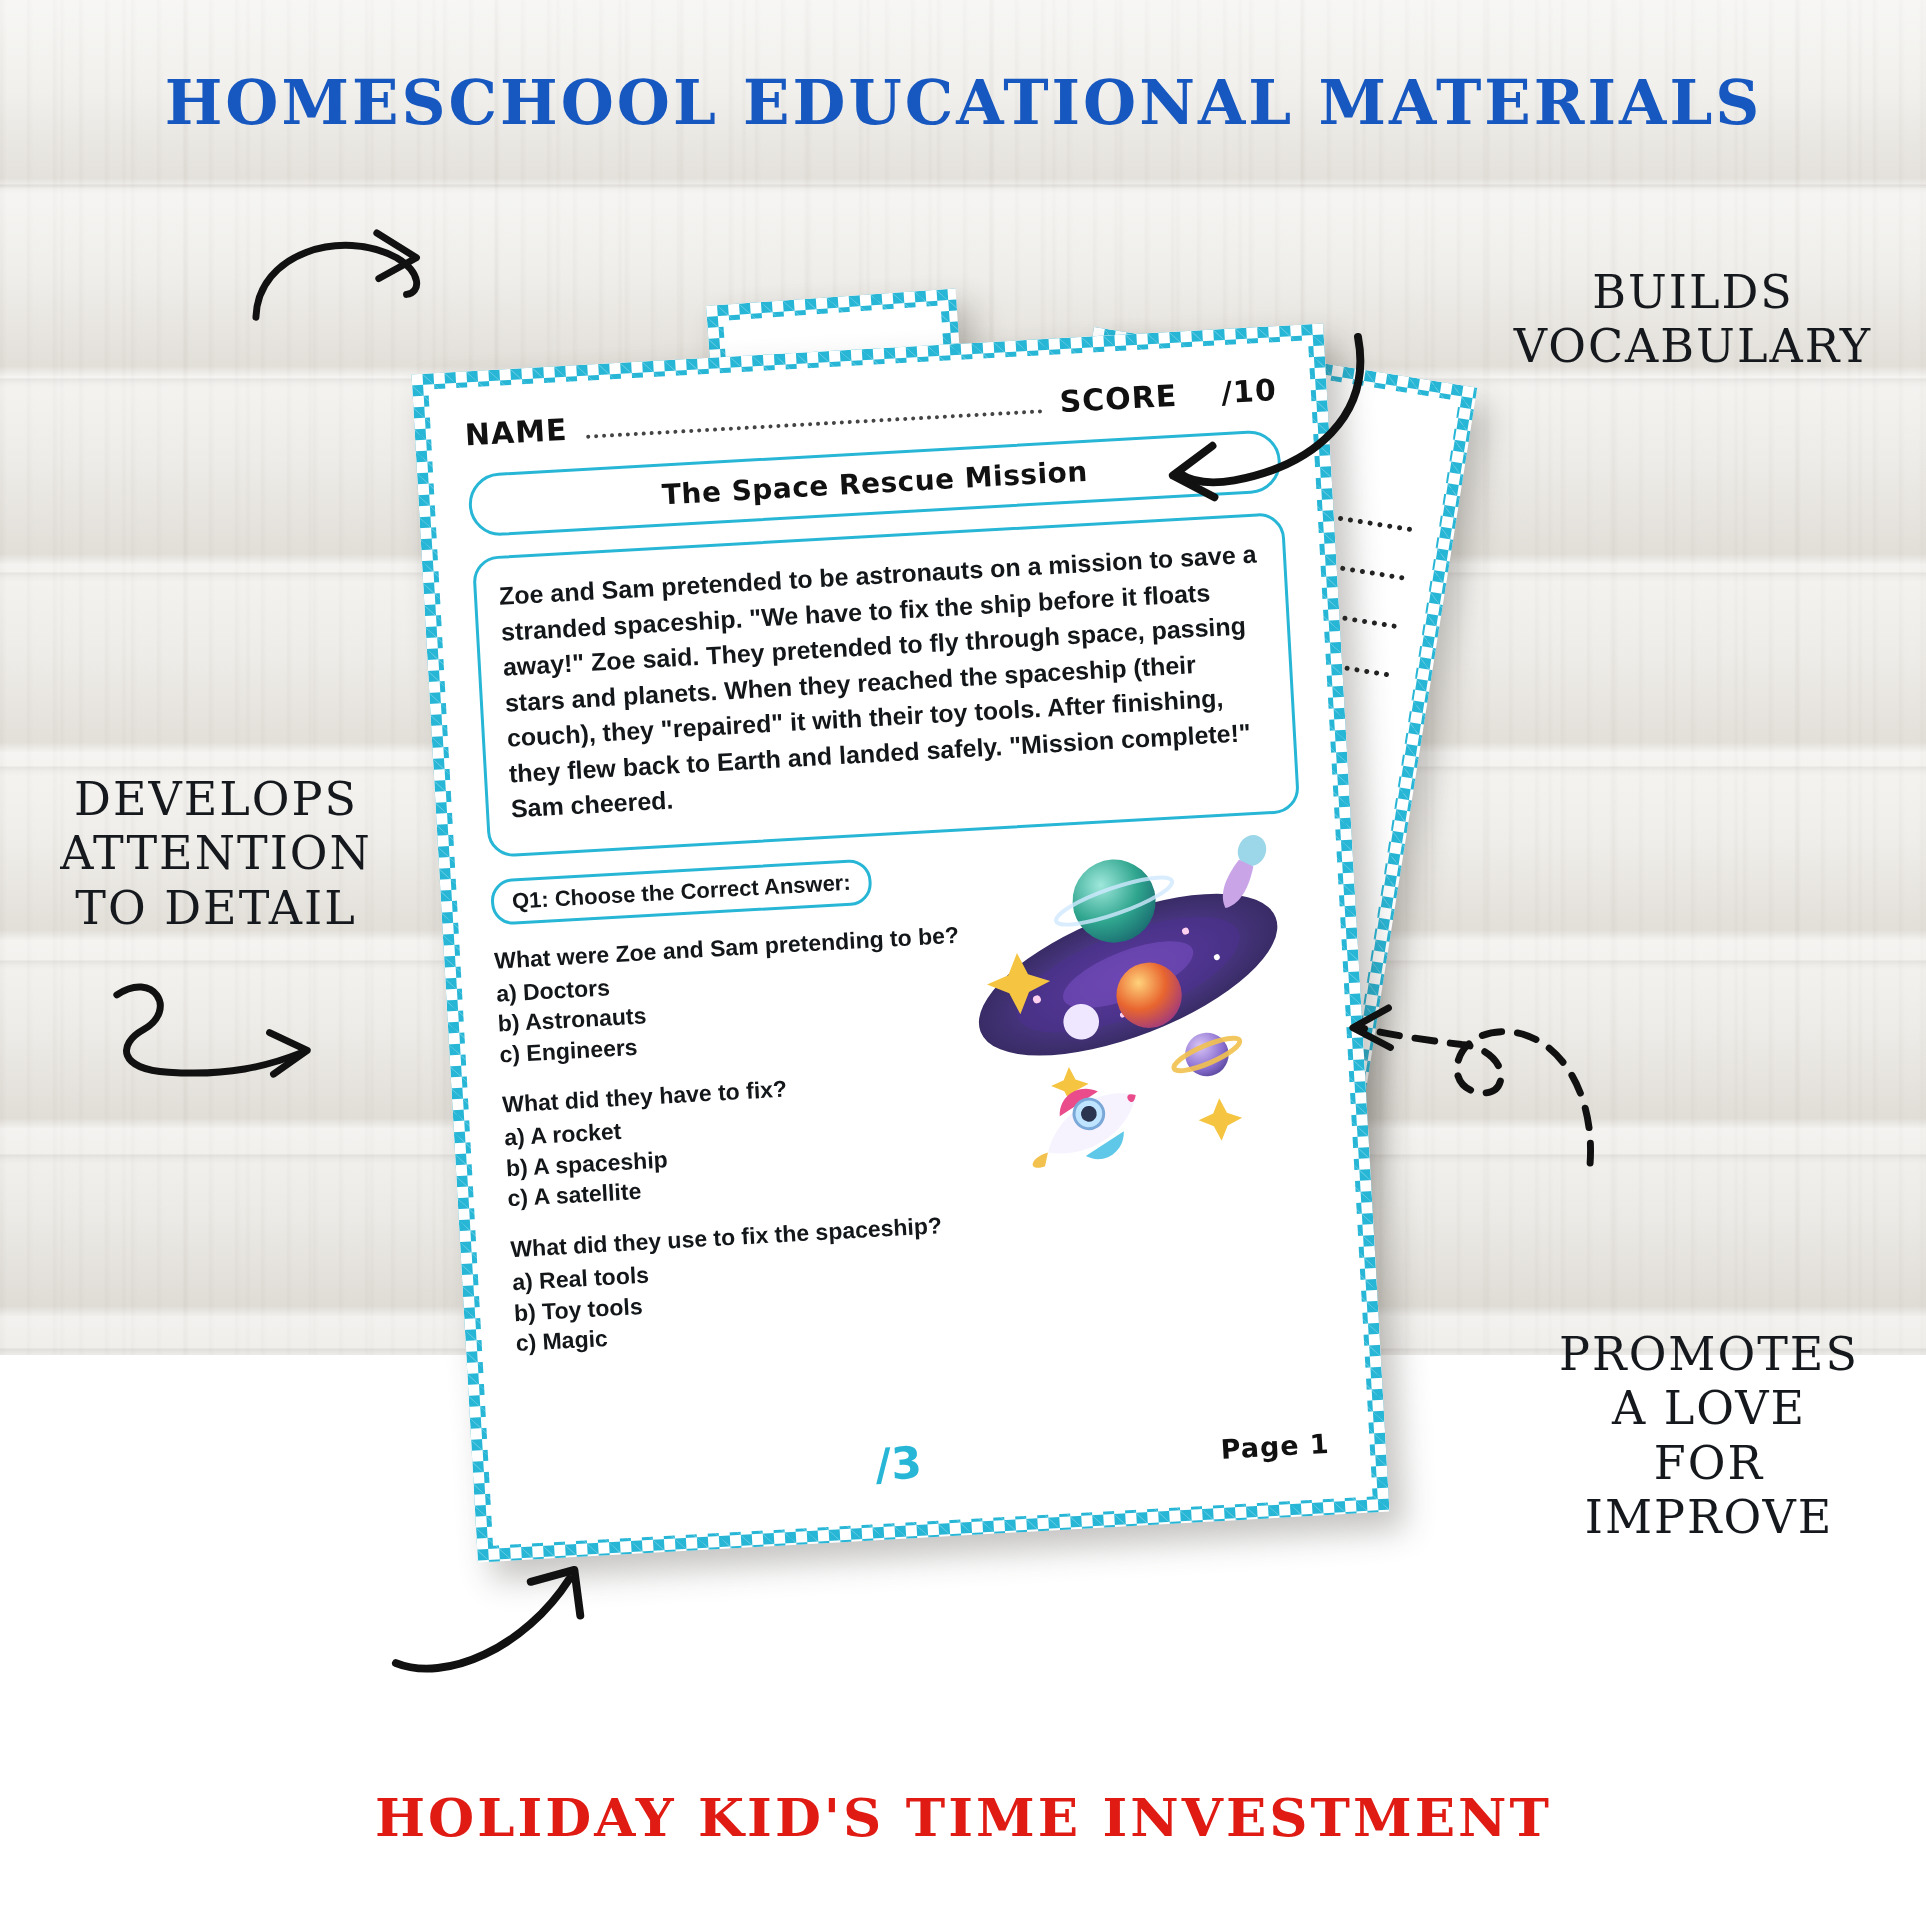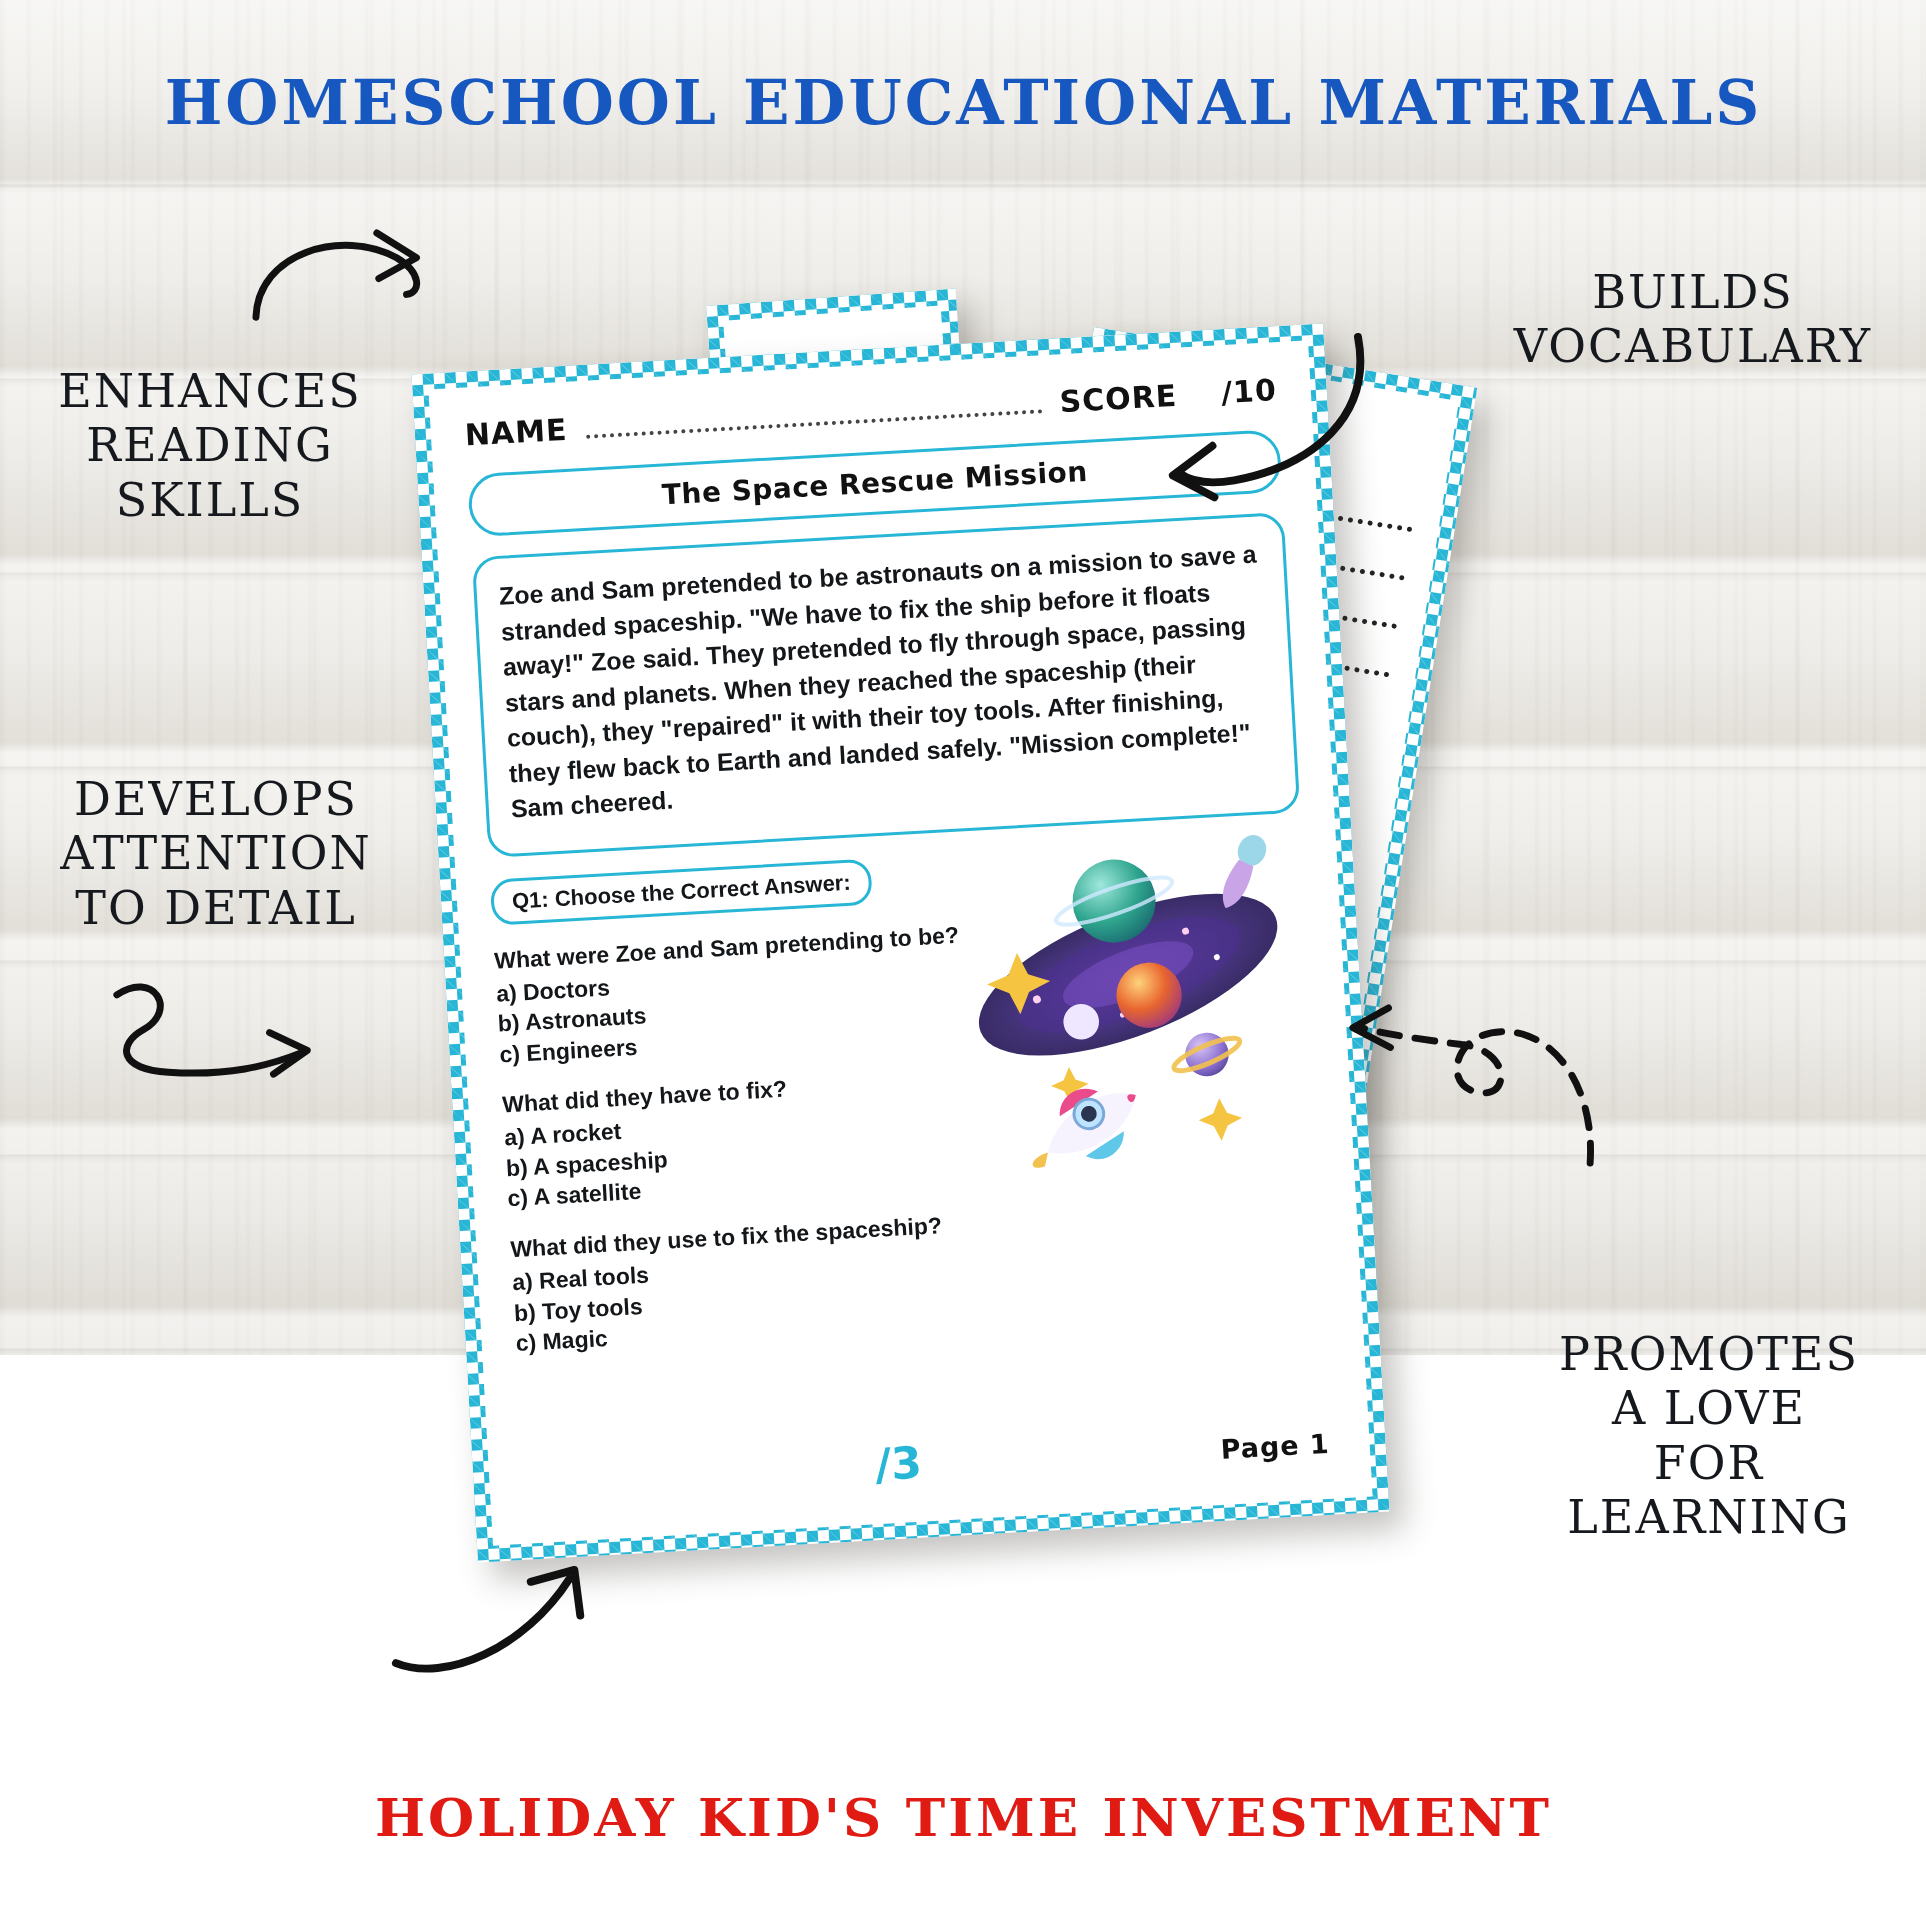--- a/index.html
+++ b/index.html
@@ -327,32 +327,29 @@
 </style>
 </head>
 <body>
 
 <div id="stage">
 
   <div class="banner" id="headline-top">HOMESCHOOL EDUCATIONAL MATERIALS</div>
 
   <div class="banner" id="headline-bottom">HOLIDAY KID'S TIME INVESTMENT</div>
 
-  <div class="benefit" id="benefit-reading">ENHANCES
-READING
-SKILLS</div>
   <div class="benefit" id="benefit-attention">DEVELOPS
 ATTENTION
 TO DETAIL</div>
   <div class="benefit" id="benefit-vocab">BUILDS
 VOCABULARY</div>
   <div class="benefit" id="benefit-love">PROMOTES
 A LOVE
 FOR
-LEARNING</div>
+IMPROVE</div>
 
   <svg class="arrow" id="arrow-tl" width="218" height="129" viewBox="0 0 220 130">
     <path d="M8 95 C 10 30, 95 5, 150 35 C 175 50, 175 70, 160 72" stroke="#111" stroke-width="7" fill="none" stroke-linecap="round"></path>
     <path d="M130 10 L170 35 L132 56" stroke="#111" stroke-width="7" fill="none" stroke-linecap="round" stroke-linejoin="round"></path>
   </svg>
 
   <svg class="arrow" id="arrow-ml" width="238" height="129" viewBox="0 0 240 130">
     <path d="M18 20 C 55 -5, 80 35, 45 55 C 18 70, 20 95, 70 98 C 130 102, 170 92, 205 78" stroke="#111" stroke-width="7" fill="none" stroke-linecap="round"></path>
     <path d="M172 58 L210 76 L176 100" stroke="#111" stroke-width="7" fill="none" stroke-linecap="round" stroke-linejoin="round"></path>
   </svg>

